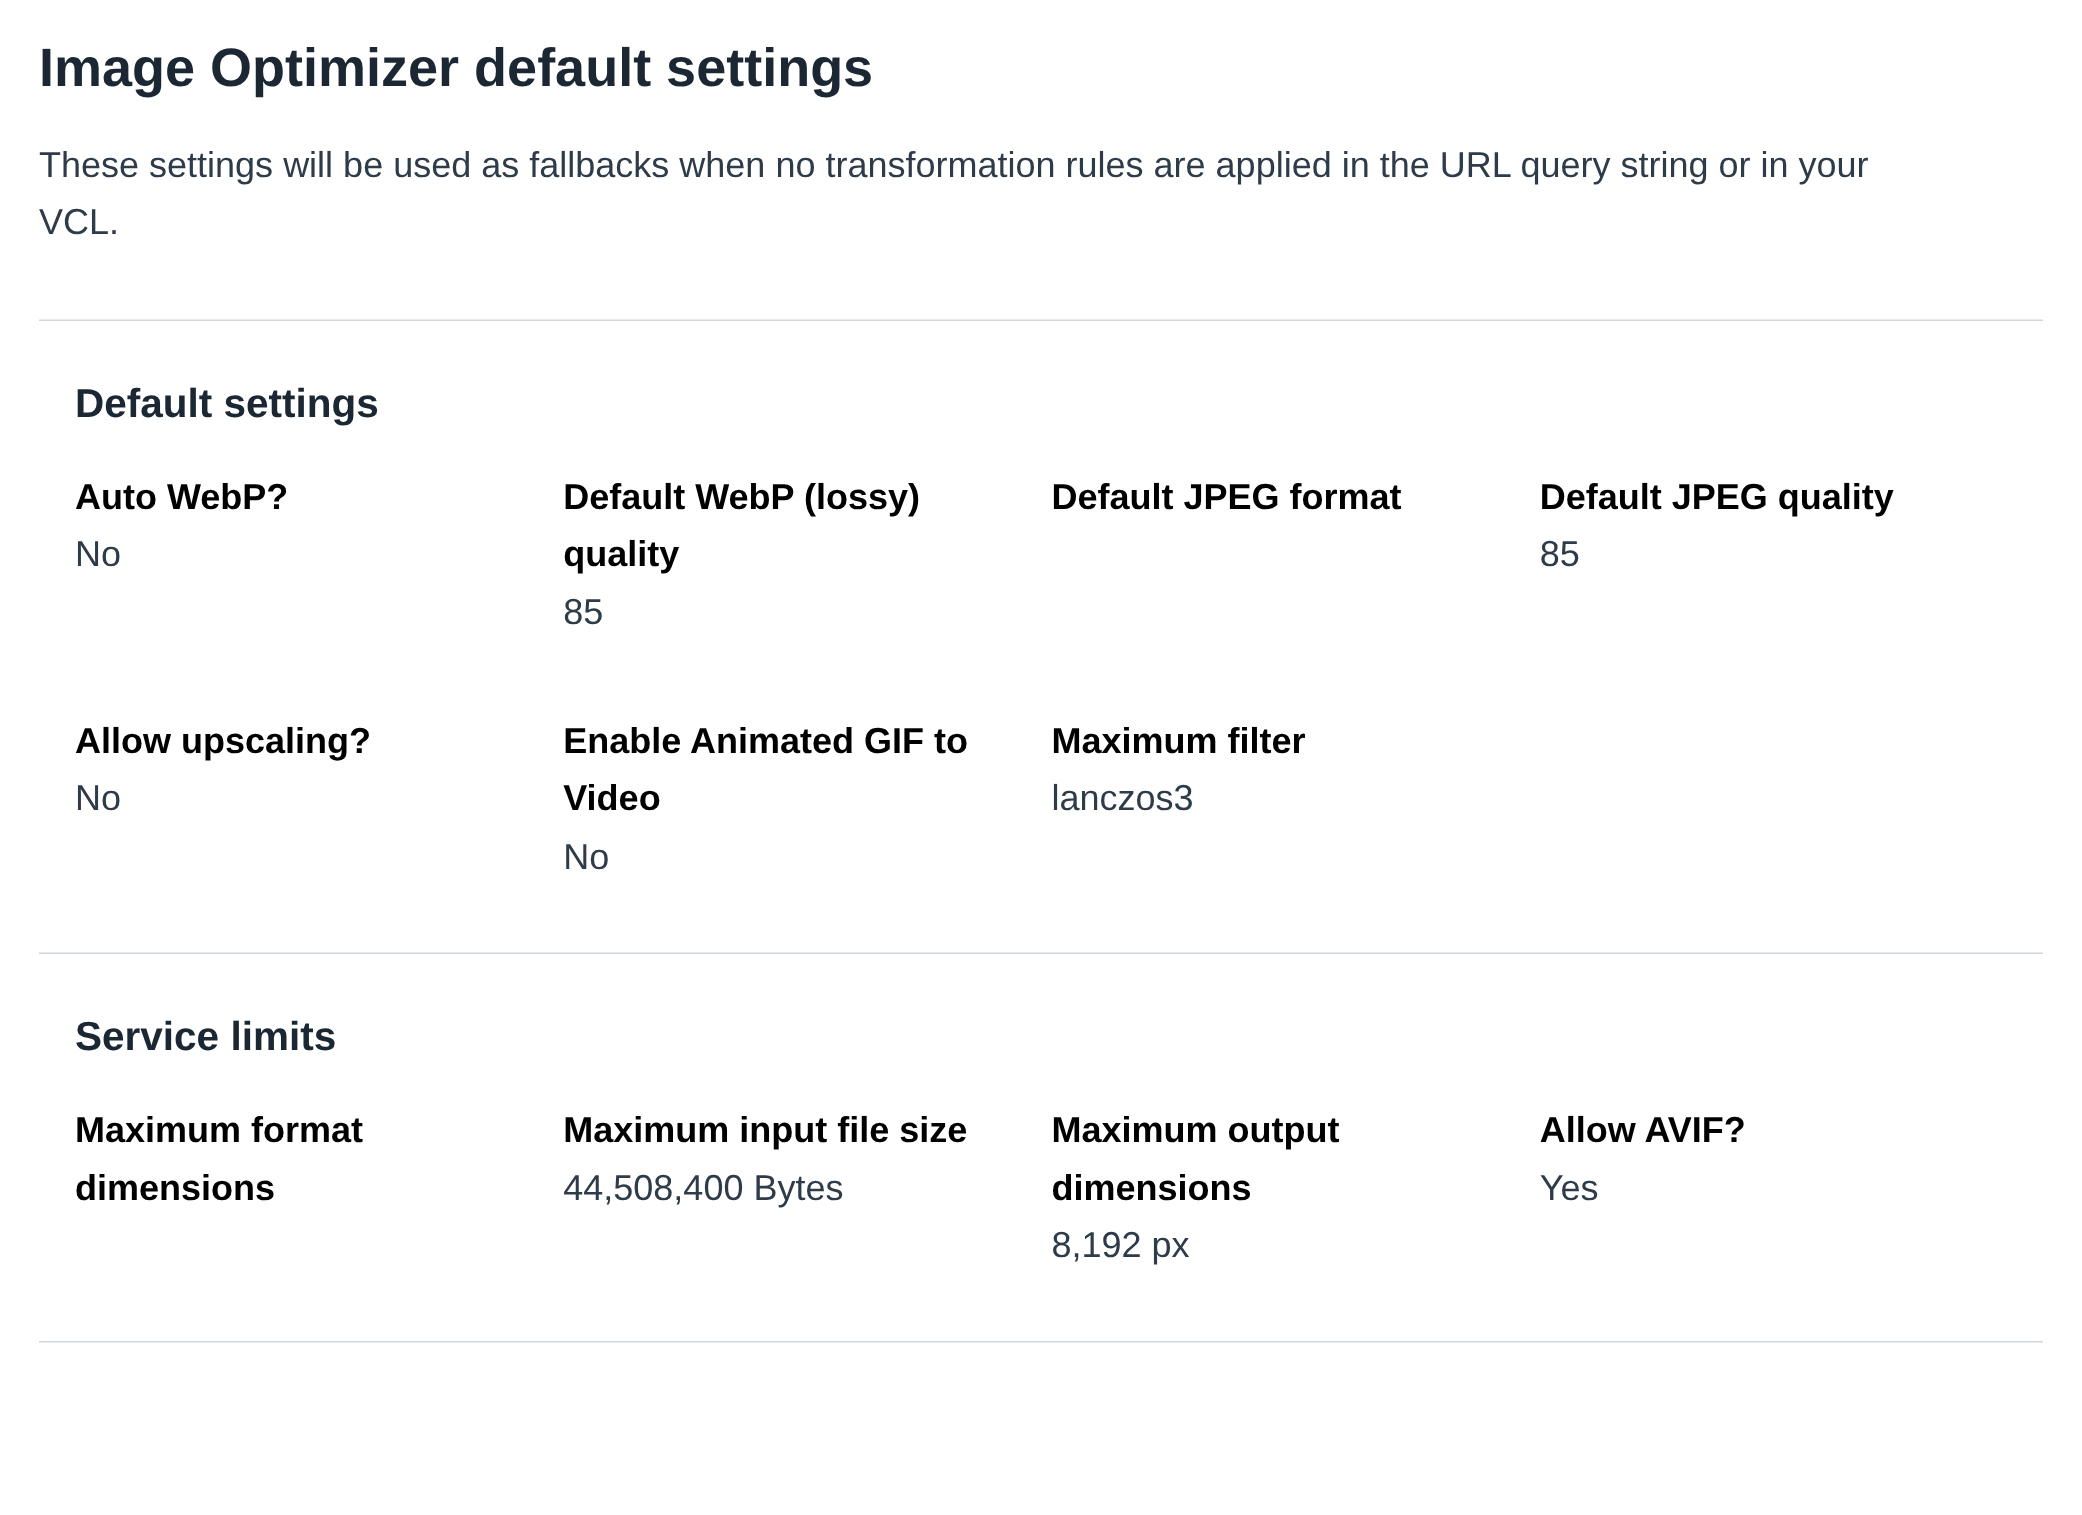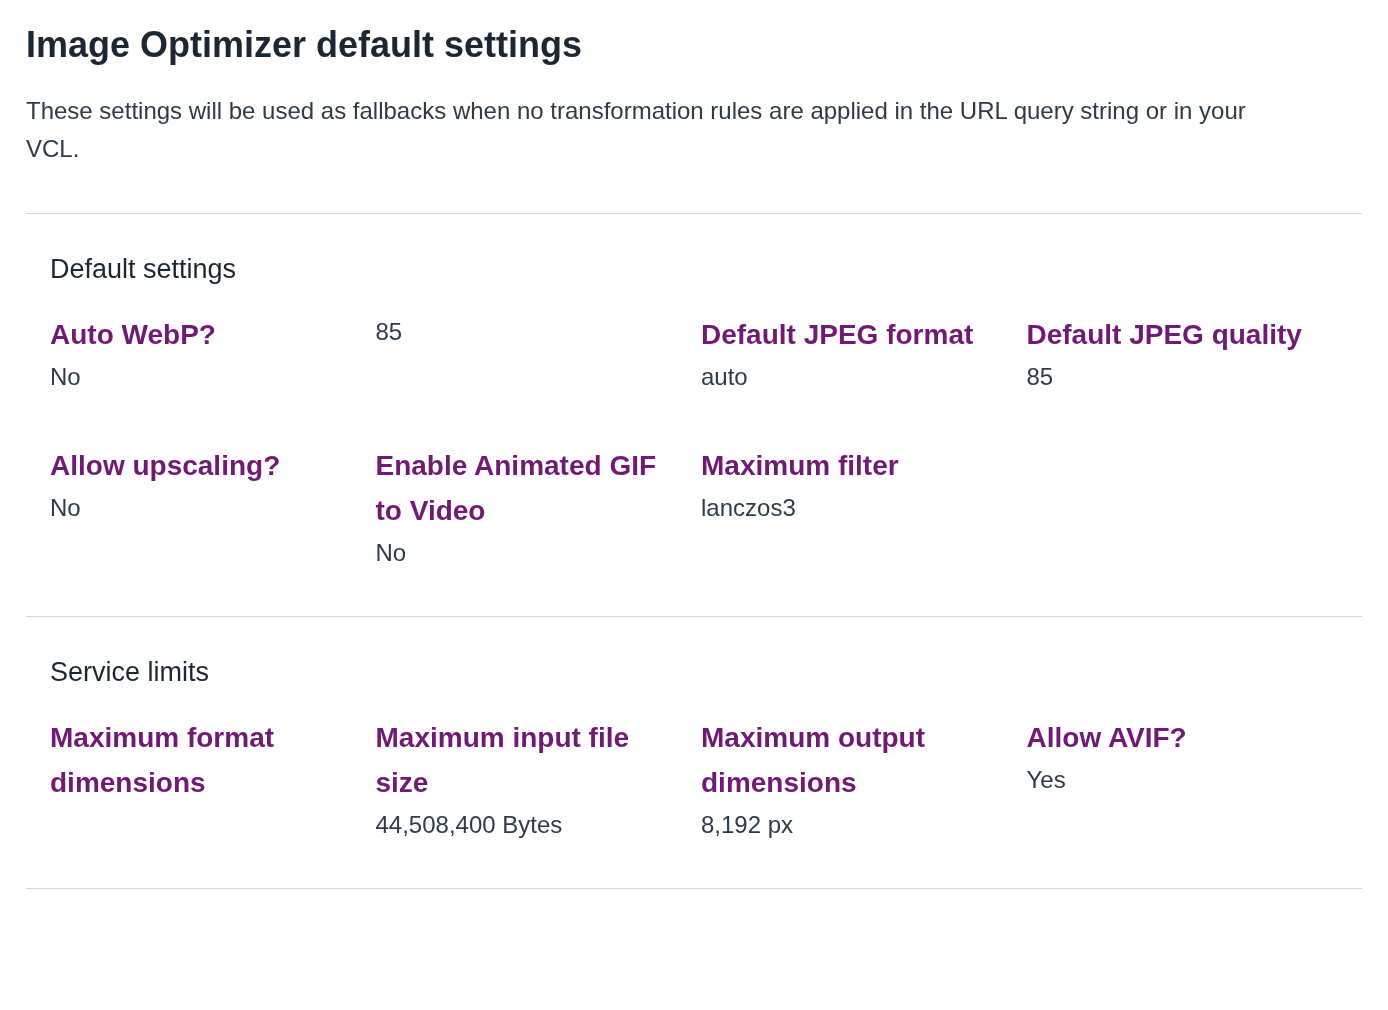--- a/index.html
+++ b/index.html
@@ -31,38 +31,38 @@
     hr.section-divider {
       border: none;
       border-top: 1px solid #d1d7dc;
       margin: 0;
     }
     .section {
       padding: 40px 24px 44px 24px;
     }
     .section-title {
       font-size: 27px;
-      font-weight: 400;
+      font-weight: 700;
       color: #1b2733;
       margin-bottom: 28px;
     }
     .settings-grid {
       display: grid;
       grid-template-columns: repeat(4, 1fr);
       column-gap: 14px;
       row-gap: 48px;
     }
     .setting-item {
       display: flex;
       flex-direction: column;
     }
     .setting-label {
-      font-size: 28px;
+      font-size: 24px;
       font-weight: 700;
-      color: #701a75;
+      color: #000000;
       line-height: 1.6;
     }
     .setting-value {
       font-size: 24px;
       font-weight: 400;
       color: #2e3b48;
       line-height: 1.6;
     }
   </style>
 </head>
@@ -74,25 +74,25 @@
 <hr class="section-divider">
 
 <div class="section">
   <h2 class="section-title">Default settings</h2>
   <div class="settings-grid">
     <div class="setting-item">
       <span class="setting-label">Auto WebP?</span>
       <span class="setting-value">No</span>
     </div>
     <div class="setting-item">
+      <span class="setting-label">Default WebP (lossy) quality</span>
       <span class="setting-value">85</span>
     </div>
     <div class="setting-item">
       <span class="setting-label">Default JPEG format</span>
-      <span class="setting-value">auto</span>
     </div>
     <div class="setting-item">
       <span class="setting-label">Default JPEG quality</span>
       <span class="setting-value">85</span>
     </div>
     <div class="setting-item">
       <span class="setting-label">Allow upscaling?</span>
       <span class="setting-value">No</span>
     </div>
     <div class="setting-item">

